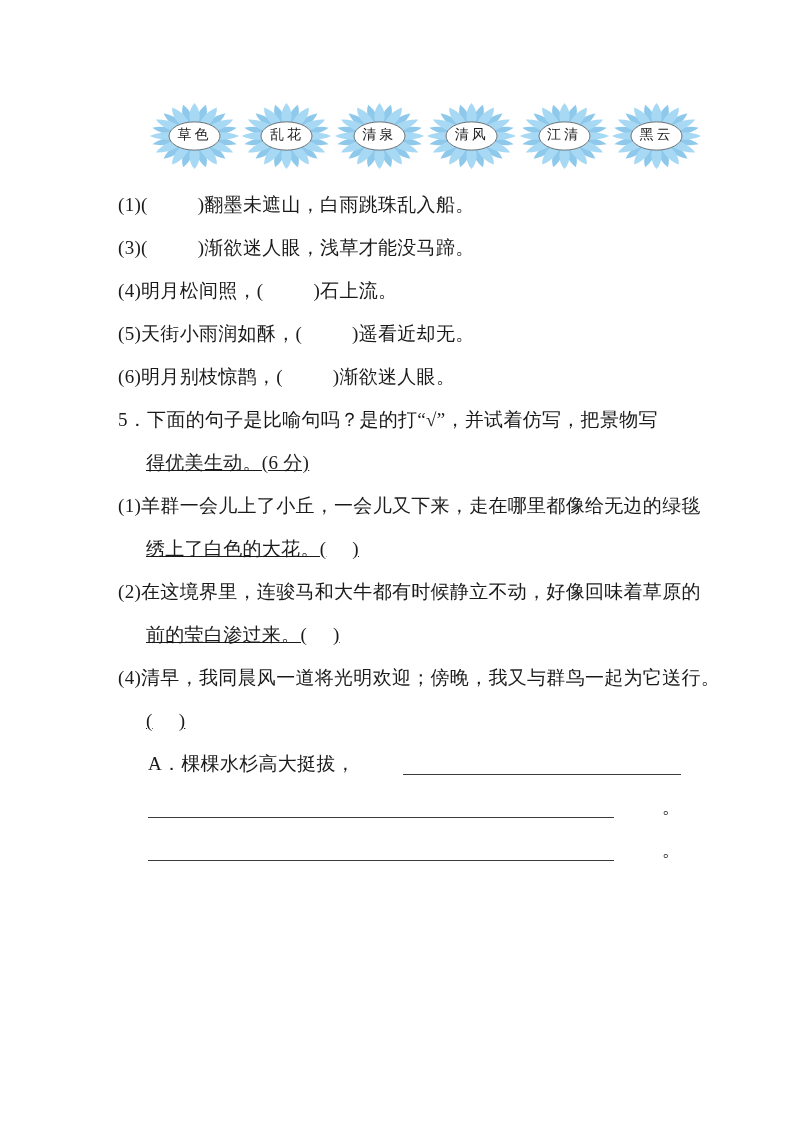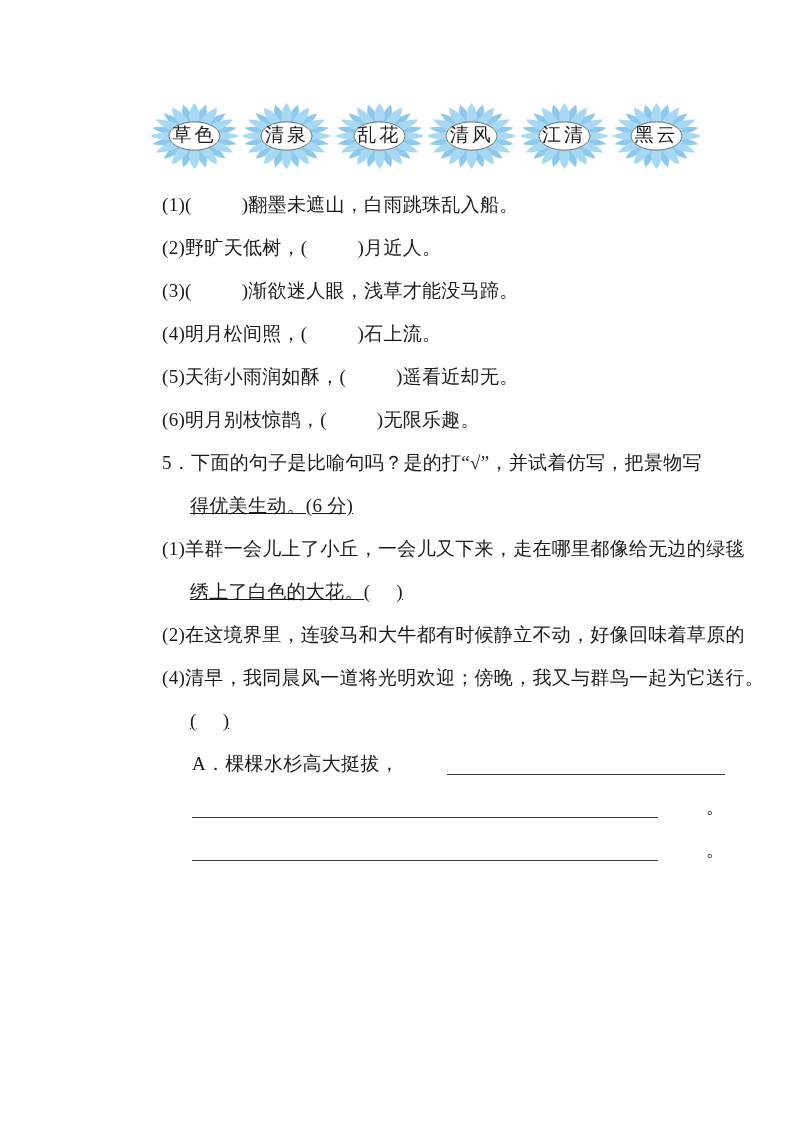--- a/index.html
+++ b/index.html
@@ -16,31 +16,30 @@
     position:absolute;
     left:149px;top:96px;width:553px;height:80px;
     display:flex;justify-content:space-between;align-items:center;
   }
   .badge{position:relative;width:91px;height:80px;}
   .badge svg{position:absolute;left:0;top:0;width:100%;height:100%;}
   .badge .badge-label{
     position:absolute;left:0;right:0;top:50%;
     transform:translateY(-54%);
     text-align:center;
-    font-size:19px;letter-spacing:3px;
+    font-size:14px;letter-spacing:3px;
     color:#1b1b1b;
   }
   
   .content{
     position:absolute;
     left:118px;top:183px;width:563px;
     font-size:19px;line-height:43px;
     letter-spacing:0.3px;
     white-space:nowrap;
-    margin-left:44px;
   }
   .line{height:43px;}
   .indent{padding-left:28px;text-decoration:underline;}
   .blank-wide{display:inline-block;width:50px;}
   .blank-small{display:inline-block;width:26px;}
   .ab-row{display:flex;padding-left:30px;gap:48px;}
   .ab-row .uline{
     flex:1;
     height:32px;
     border-bottom:1.6px solid #3a3a3a;
@@ -94,27 +93,27 @@
     <div class="badge">
       <svg>
           <use href="#flower"></use>
         </svg>
       <span class="badge-label">草色</span>
     </div>
     <div class="badge">
       <svg>
           <use href="#flower"></use>
         </svg>
-      <span class="badge-label">清泉</span>
+      <span class="badge-label">乱花</span>
     </div>
     <div class="badge">
       <svg>
           <use href="#flower"></use>
         </svg>
-      <span class="badge-label">乱花</span>
+      <span class="badge-label">清泉</span>
     </div>
     <div class="badge">
       <svg>
           <use href="#flower"></use>
         </svg>
       <span class="badge-label">清风</span>
     </div>
     <div class="badge">
       <svg>
           <use href="#flower"></use>
@@ -125,34 +124,34 @@
       <svg>
           <use href="#flower"></use>
         </svg>
       <span class="badge-label">黑云</span>
     </div>
   </div>
 
   <div class="content">
 
     <div class="line"><span>(1)(</span><span class="blank-wide"></span><span>)翻墨未遮山，白雨跳珠乱入船。</span></div>
-    <div class="line"><span>(2)野旷天低树，(</span><span class="blank-wide"></span><span>)月近人。</span></div>
     <div class="line"><span>(3)(</span><span class="blank-wide"></span><span>)渐欲迷人眼，浅草才能没马蹄。</span></div>
     <div class="line"><span>(4)明月松间照，(</span><span class="blank-wide"></span><span>)石上流。</span></div>
     <div class="line"><span>(5)天街小雨润如酥，(</span><span class="blank-wide"></span><span>)遥看近却无。</span></div>
-    <div class="line"><span>(6)明月别枝惊鹊，(</span><span class="blank-wide"></span><span>)无限乐趣。</span></div>
+    <div class="line"><span>(6)明月别枝惊鹊，(</span><span class="blank-wide"></span><span>)渐欲迷人眼。</span></div>
 
     <div class="line">5．下面的句子是比喻句吗？是的打“√”，并试着仿写，把景物写</div>
     <div class="line indent">得优美生动。(6 分)</div>
 
     <div class="line">(1)羊群一会儿上了小丘，一会儿又下来，走在哪里都像给无边的绿毯</div>
     <div class="line indent"><span>绣上了白色的大花。(</span><span class="blank-small"></span><span>)</span></div>
 
     <div class="line">(2)在这境界里，连骏马和大牛都有时候静立不动，好像回味着草原的</div>
 
+    <div class="line indent"><span>前的莹白渗过来。(</span><span class="blank-small"></span><span>)</span></div>
 
     <div class="line">(4)清早，我同晨风一道将光明欢迎；傍晚，我又与群鸟一起为它送行。</div>
     <div class="line indent"><span>(</span><span class="blank-small"></span><span>)</span></div>
 
     <div class="line ab-row">
       <span>A．棵棵水杉高大挺拔，</span>
         <span class="uline"></span>
     </div>
     <div class="line ab-row">
       <span class="uline"></span>

